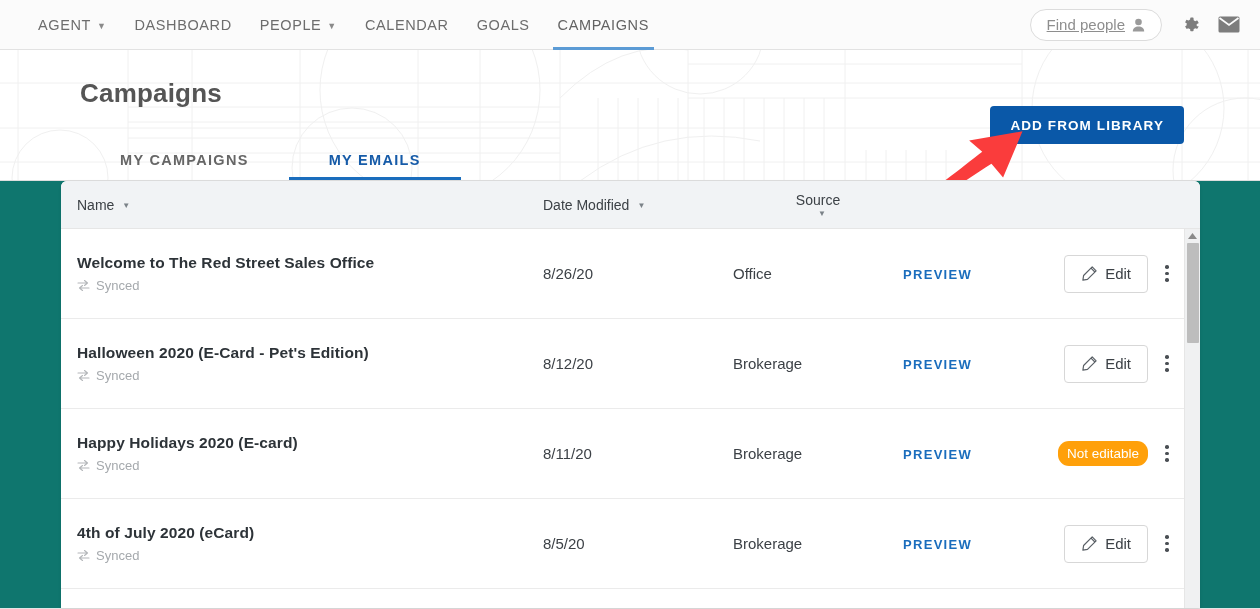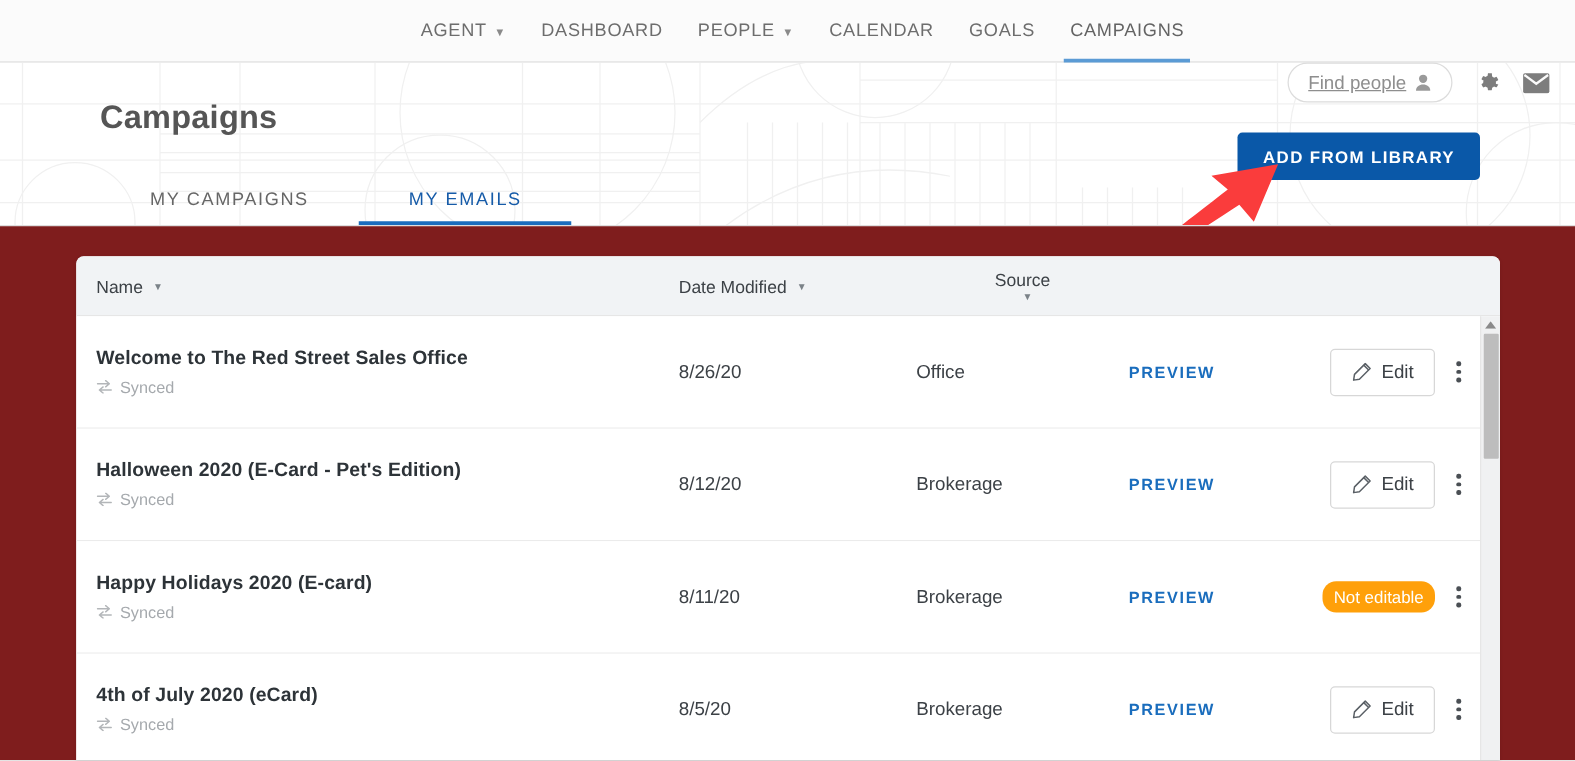--- a/index.html
+++ b/index.html
@@ -12,21 +12,20 @@
 
   
   .topnav {
     position: relative;
     height: 50px;
     background: #fbfbfb;
     border-bottom: 1px solid #e2e2e2;
     display: flex;
     align-items: center;
     z-index: 20;
-    flex-direction: column;
   }
   .nav-items { display: flex; align-items: center; height: 50px; padding-left: 24px; }
   .nav-item {
     position: relative;
     height: 50px;
     display: flex; align-items: center;
     padding: 0 14px;
     font-size: 14.5px;
     letter-spacing: 0.6px;
     color: #6d6d6d;
@@ -97,21 +96,21 @@
   }
   .tabs {
     position: absolute;
     left: 80px; bottom: 0;
     display: flex;
   }
   .tab {
     position: relative;
     padding: 0 40px 12px 40px;
     font-size: 14.5px;
-    font-weight: normal;
+    font-weight: bold;
     letter-spacing: 1.3px;
     color: #666666;
     cursor: pointer;
   }
   .tab.active { color: #165ba8; }
   .tab.active::after {
     content: "";
     position: absolute;
     left: 0; right: 0; bottom: 0;
     height: 3px;
@@ -141,22 +140,21 @@
     position: absolute;
     left: 910px; top: 78px;
     z-index: 6;
     pointer-events: none;
   }
 
   
   .content {
     position: relative;
     height: calc(609px - 50px - 132px);
-    background: #7f1d1d;
-    padding-top: 24px;
+    background: #0f766e;
   }
   .card {
     position: relative;
     margin: 0 auto 0 61px;
     width: 1139px;
     background: #ffffff;
     border-radius: 6px 6px 0 0;
     box-shadow: 0 1px 3px rgba(0,0,0,0.10);
     overflow: hidden;
     height: 100%;

